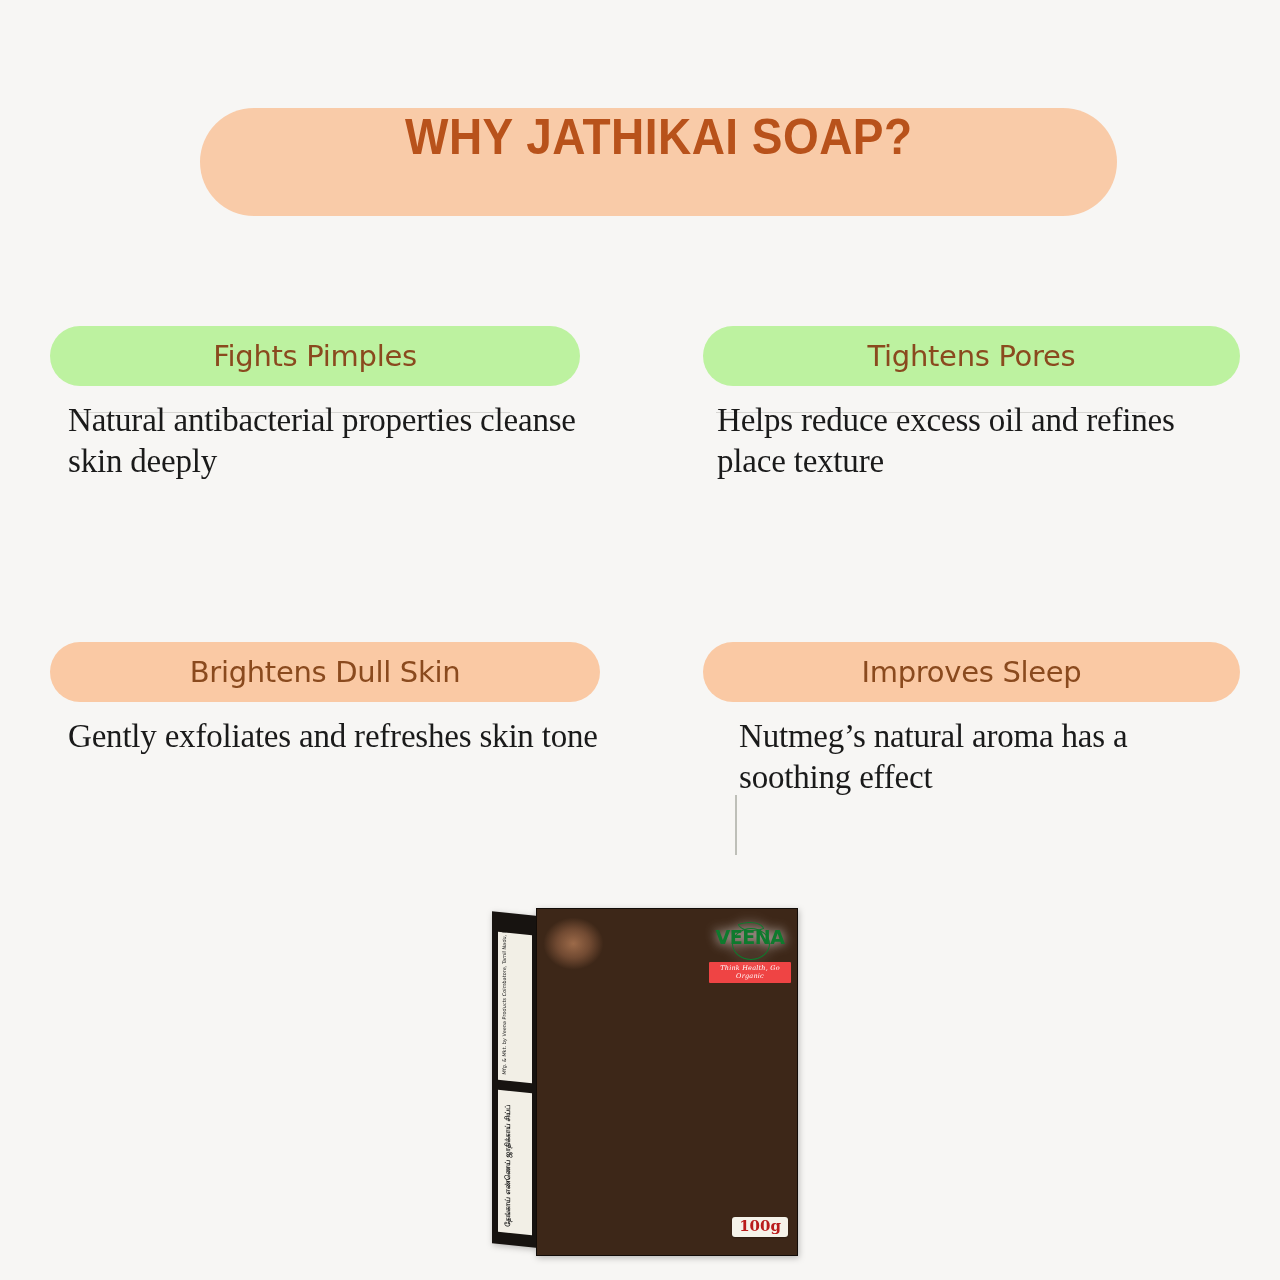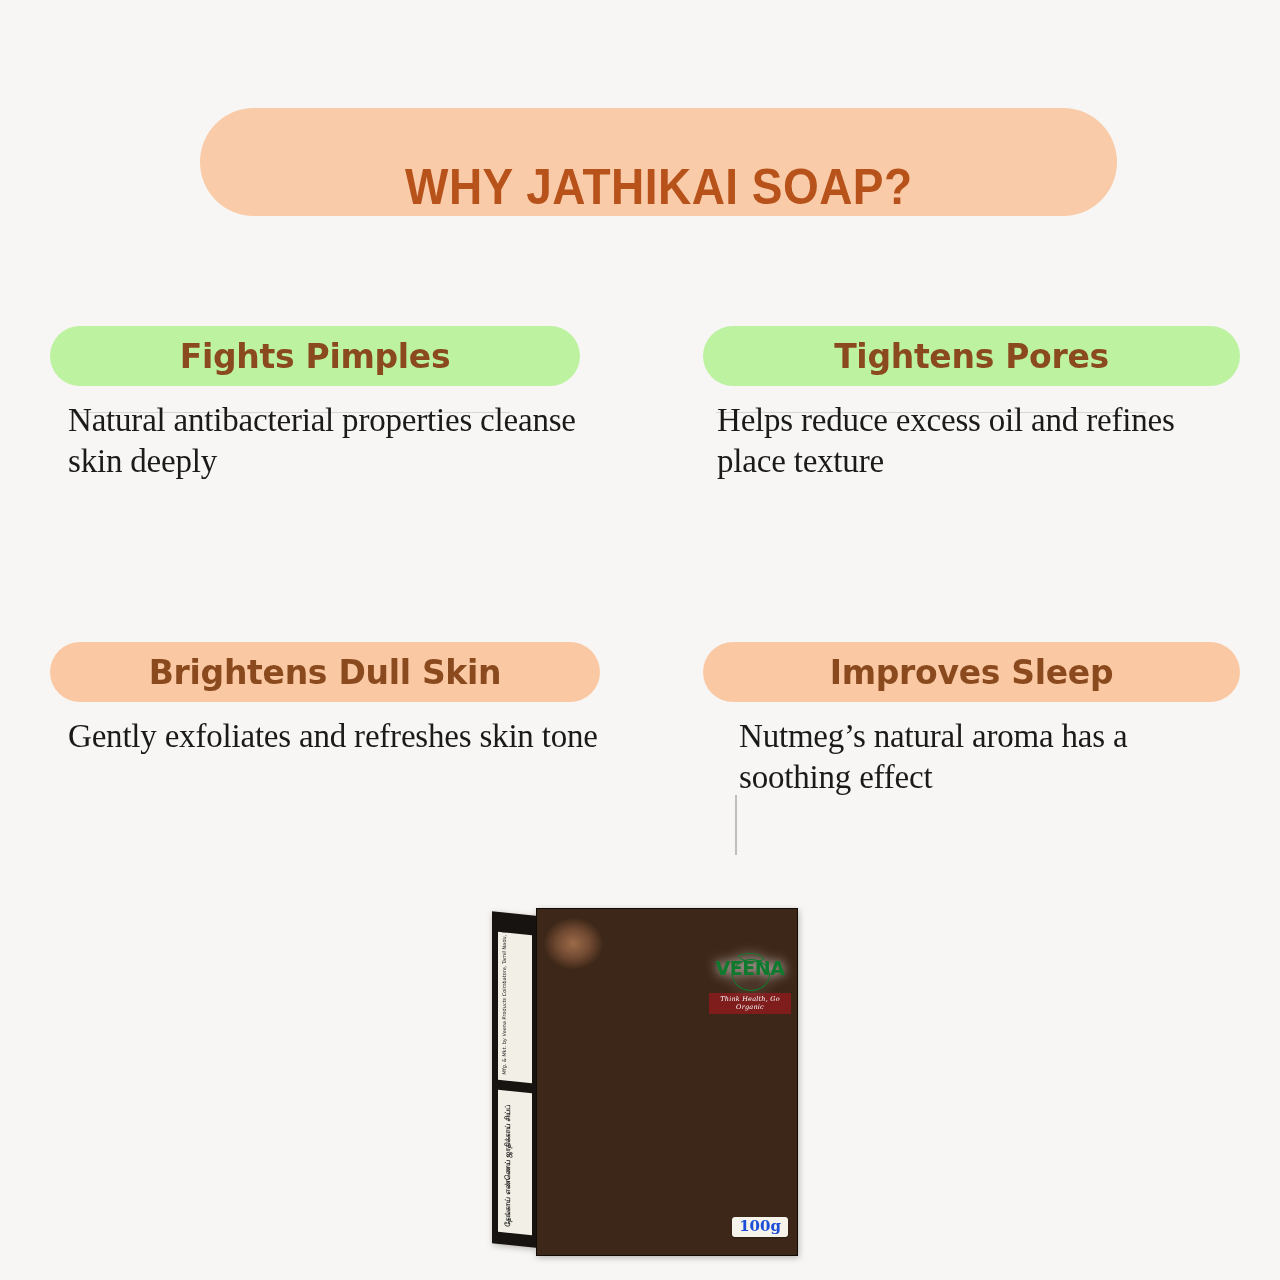--- a/index.html
+++ b/index.html
@@ -23,21 +23,21 @@
   
   .title-pill {
     position: absolute;
     left: 200px;
     top: 108px;
     width: 917px;
     height: 108px;
     background: #f9cba8;
     border-radius: 54px;
     display: flex;
-    align-items: flex-end;
+    align-items: flex-start;
     justify-content: center;
   }
   .title-text {
     font-family: "Liberation Sans Narrow", "Liberation Sans", sans-serif;
     font-weight: 700;
     font-size: 50px;
     letter-spacing: 0.5px;
     color: #b8521b;
     transform: scaleX(0.92);
     white-space: nowrap;
@@ -59,22 +59,22 @@
     align-items: center;
     justify-content: center;
     box-sizing: border-box;
     padding: 0 18px;
   }
   .pill.green { background: #bdf2a0; }
   .pill.peach { background: #fac9a4; }
 
   .pill-label {
     font-family: "DejaVu Sans", sans-serif;
-    font-weight: 700;
-    font-size: 33px;
+    font-weight: 400;
+    font-size: 29px;
     color: #8a4a1e;
     letter-spacing: -0.3px;
     white-space: nowrap;
   }
 
   .benefit-desc {
     margin-top: 14px;
     font-family: Liberation Serif, serif;
     font-size: 33px;
     line-height: 1.24;
@@ -191,21 +191,20 @@
     position: absolute;
     right: 6px;
     top: 10px;
     width: 82px;
     text-align: center;
   }
   .veena-mark {
     position: relative;
     height: 42px;
     filter: drop-shadow(0 0 6px rgba(255,255,255,0.85));
-    margin-top: 31px;
   }
   .veena-leaf {
     position: absolute;
     left: 50%;
     top: 1px;
     width: 22px;
     height: 11px;
     margin-left: -11px;
     border: 1.6px solid #0e7a2d;
     border-radius: 0 100% 0 100%;
@@ -228,21 +227,21 @@
     top: 9px;
     font-family: "DejaVu Sans", sans-serif;
     font-weight: 700;
     font-size: 19px;
     letter-spacing: -0.5px;
     color: #0e7a2d;
     line-height: 1;
   }
   .veena-tag {
     margin-top: 1px;
-    background: #7f1d1d;
+    background: #ef4444;
     color: #ffffff;
     font-family: "DejaVu Serif", serif;
     font-size: 6.5px;
     font-style: italic;
     padding: 2px 0 2.5px;
     letter-spacing: 0.2px;
     border-radius: 1px;
   }
 
   
@@ -300,21 +299,21 @@
     font-size: 15px;
     color: #ffffff;
     line-height: 1.12;
     letter-spacing: 0.2px;
   }
   .weight-badge {
     position: absolute;
     right: 9px;
     bottom: 18px;
     background: #f5f3ea;
-    color: #1d4ed8;
+    color: #b91c1c;
     font-family: "DejaVu Serif", serif;
     font-weight: 700;
     font-size: 15px;
     padding: 2px 7px 3px;
     border-radius: 3px;
     line-height: 1;
     box-shadow: 0 1px 2px rgba(0,0,0,0.3);
   }
 </style>
 </head>

